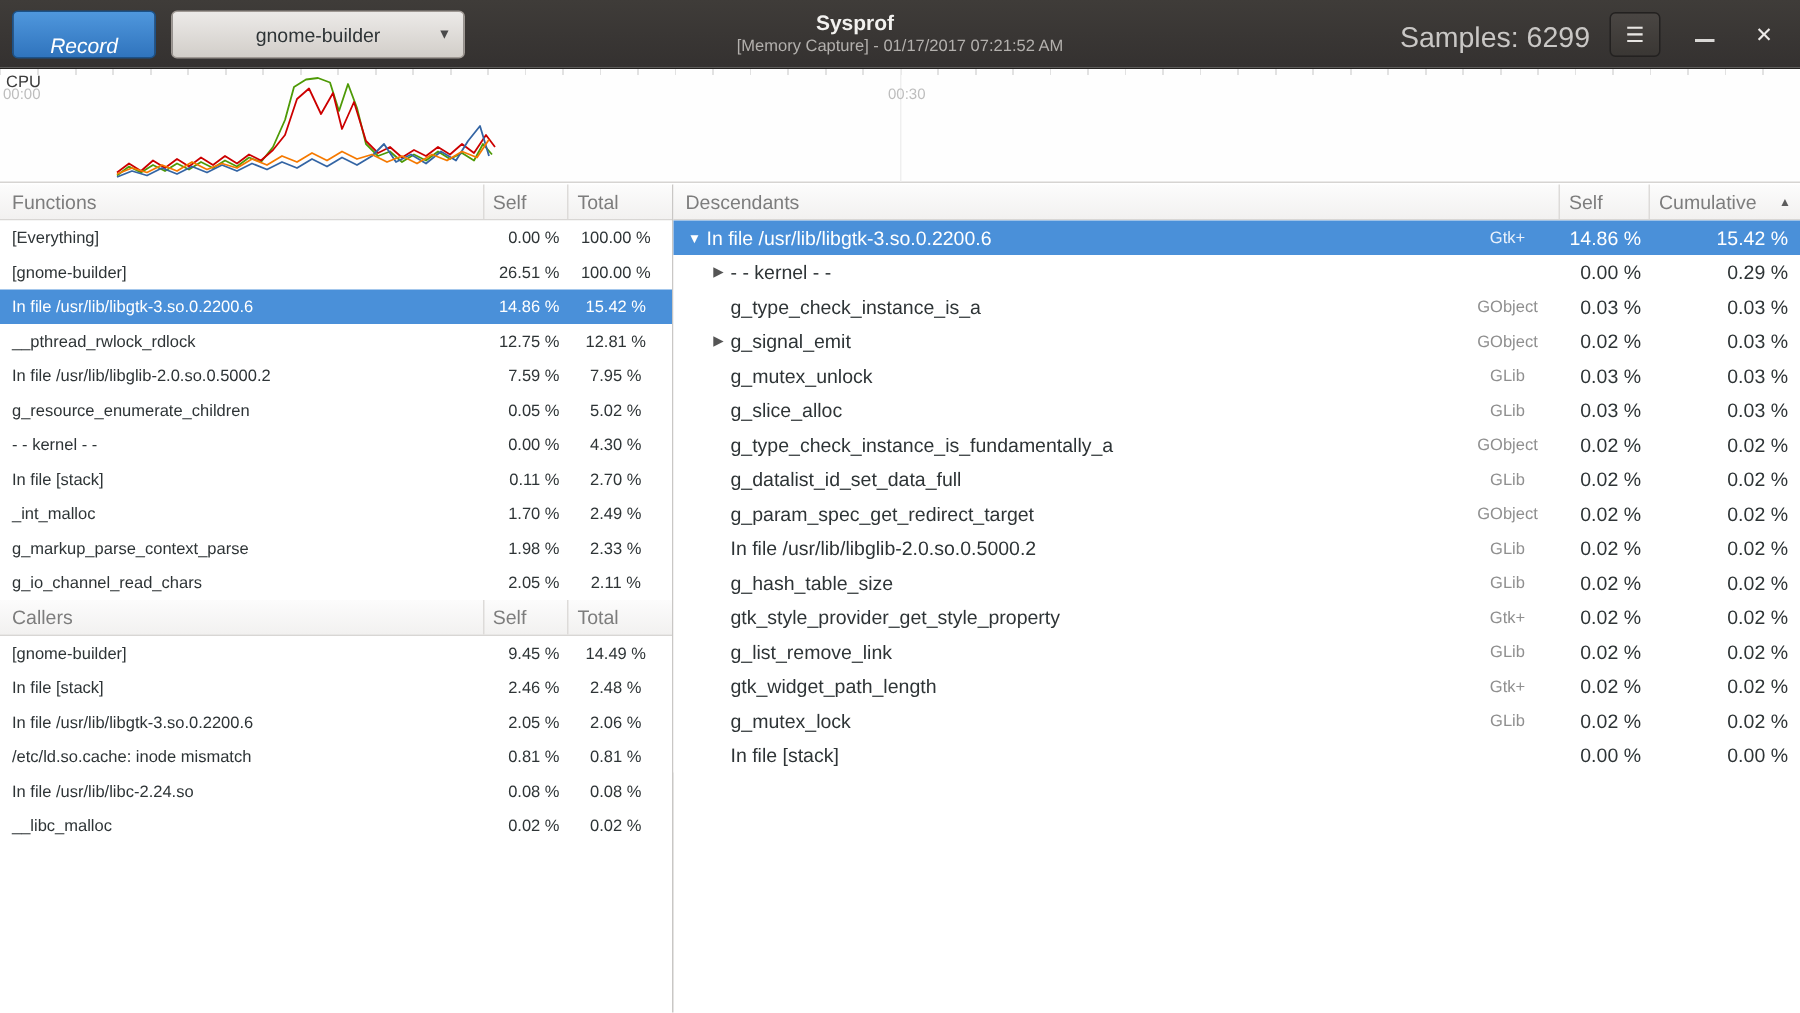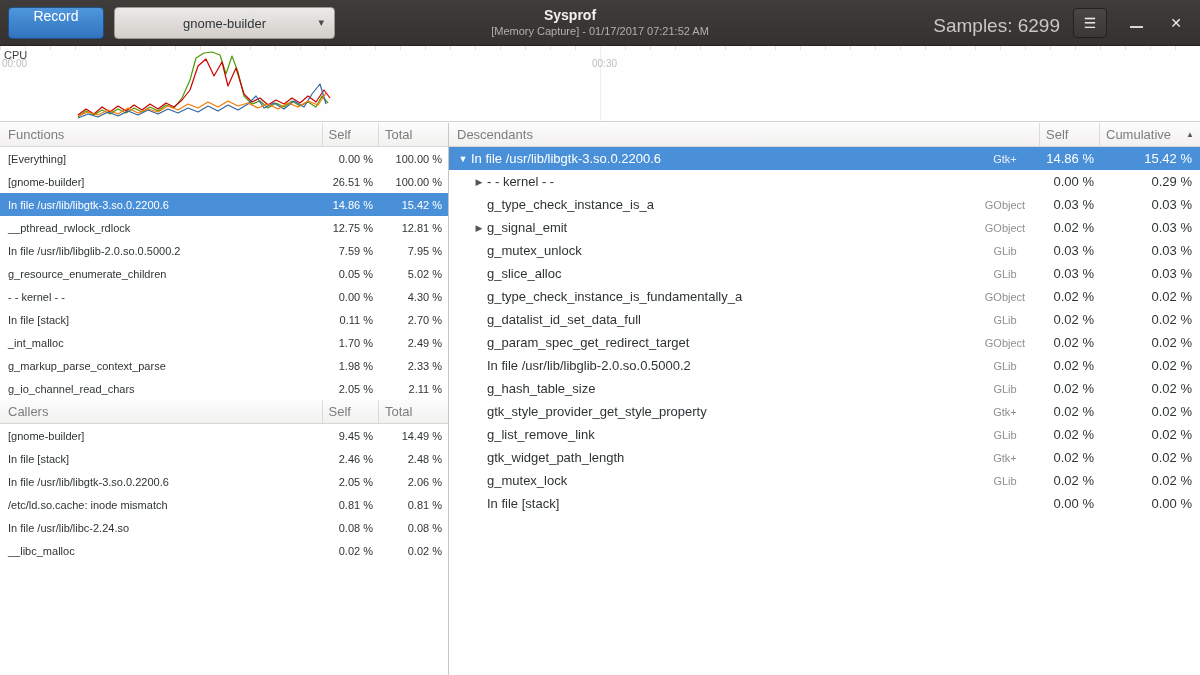--- a/index.html
+++ b/index.html
@@ -14,25 +14,26 @@
   .titlebar {
     position:absolute; top:0; left:0; width:1200px; height:46px;
     background:linear-gradient(#3f3c39,#343130);
     border-bottom:1px solid #242220;
   }
   .btn-record {
     position:absolute; left:8px; top:7px; width:96px; height:32px;
     background:linear-gradient(#4f97dd,#3074bd);
     border:1px solid #1c5187; border-radius:4px;
     color:#ffffff; font-size:14px;
-    display:flex; align-items:flex-start; justify-content:center;
+    display:flex; align-items:flex-end; justify-content:center;
     cursor:pointer;
+    font-style:italic;
   }
   .combo {
-    position:absolute; left:114px; top:7px; width:221px; height:32px;
+    position:absolute; left:114px; top:7px; width:196px; height:32px;
     background:linear-gradient(#eceae8,#d2cec9);
     border:1px solid #9e9893; border-radius:4px;
     color:#2e3436; font-size:13px;
     display:flex; align-items:center; justify-content:center;
     cursor:pointer;
   }
   .combo .arrow { position:absolute; right:10px; top:8px; font-size:11px; color:#4a4a4a; }
   .tb-title {
     position:absolute; top:7px; left:0; width:1140px; text-align:center;
     color:#f2f1ef; font-size:14px; font-weight:bold; pointer-events:none;
@@ -110,21 +111,21 @@
   .d-self { width:60px; }
   .d-cum  { width:100px; }
 
   .tbody { background:#ffffff; }
   .trow {
     height:23px; display:flex; align-items:center;
     font-size:11px; color:#2e3436; cursor:default;
   }
   .trow .c-name { width:322px; padding-left:8px; white-space:nowrap; overflow:hidden; }
   .trow .c-self { width:57px; text-align:right; padding-right:6px; }
-  .trow .c-total{ width:69px; text-align:right; padding-right:6px; }
+  .trow .c-total{ width:69px; text-align:center; padding-right:6px; }
   .trow.selected { background:#4a90d9; color:#ffffff; }
 
   
   .drow { height:23px; display:flex; align-items:center; font-size:13px; color:#2e3436; }
   .drow .c-name { flex:0 0 527px; width:527px; display:flex; align-items:center; white-space:nowrap; overflow:hidden; }
   .drow .c-lib  { width:64px; text-align:center; padding-right:6px; font-size:11px; color:#8f8f8f; }
   .drow .c-self { width:60px; text-align:right; padding-right:6px; }
   .drow .c-cum  { width:100px; text-align:right; padding-right:8px; }
   .drow .expander { width:16px; flex:0 0 16px; font-size:9px; color:#555; text-align:center; }
   .drow.depth0 .c-name { padding-left:6px; }

